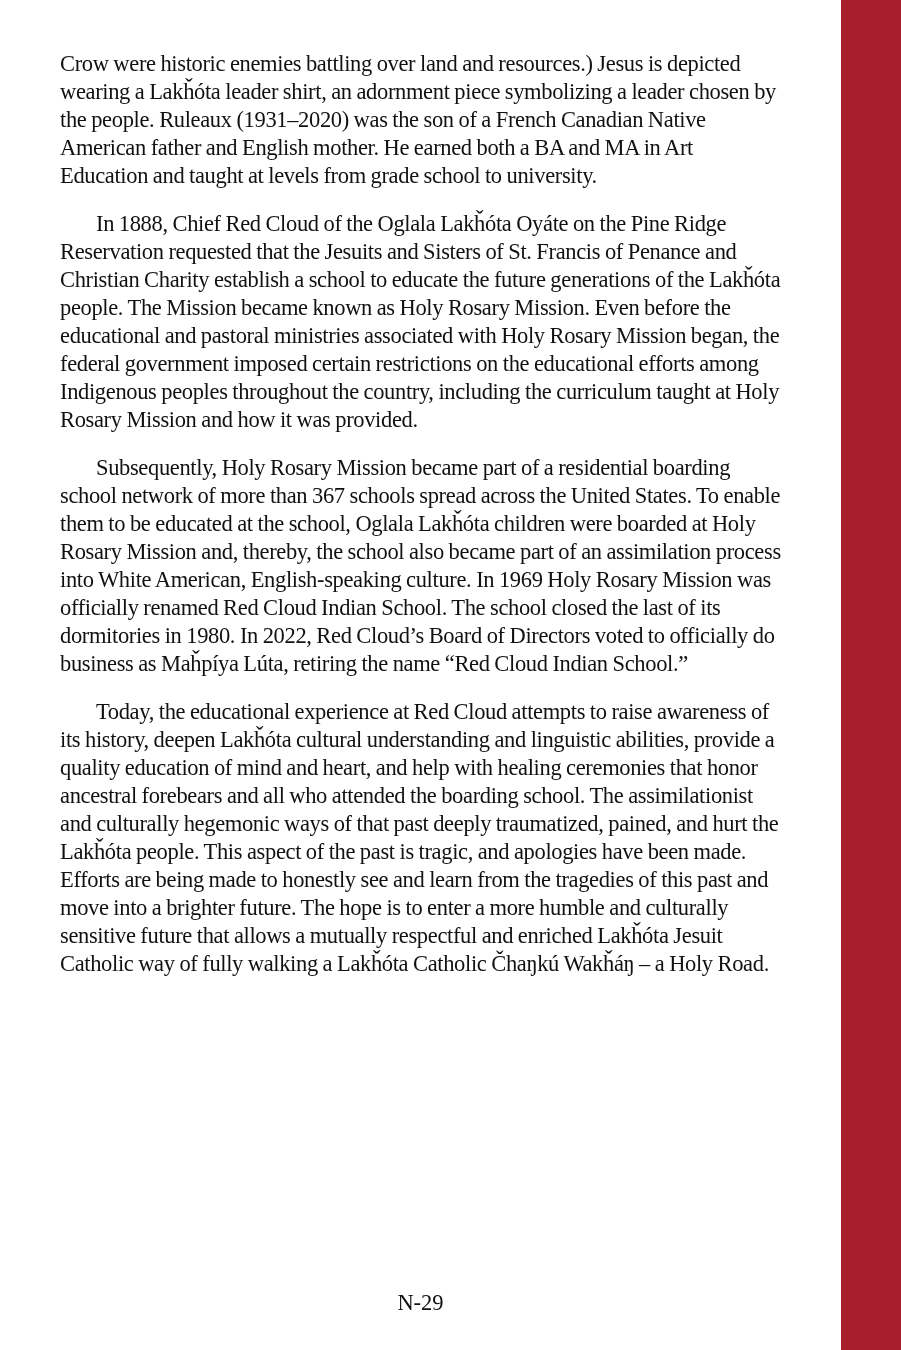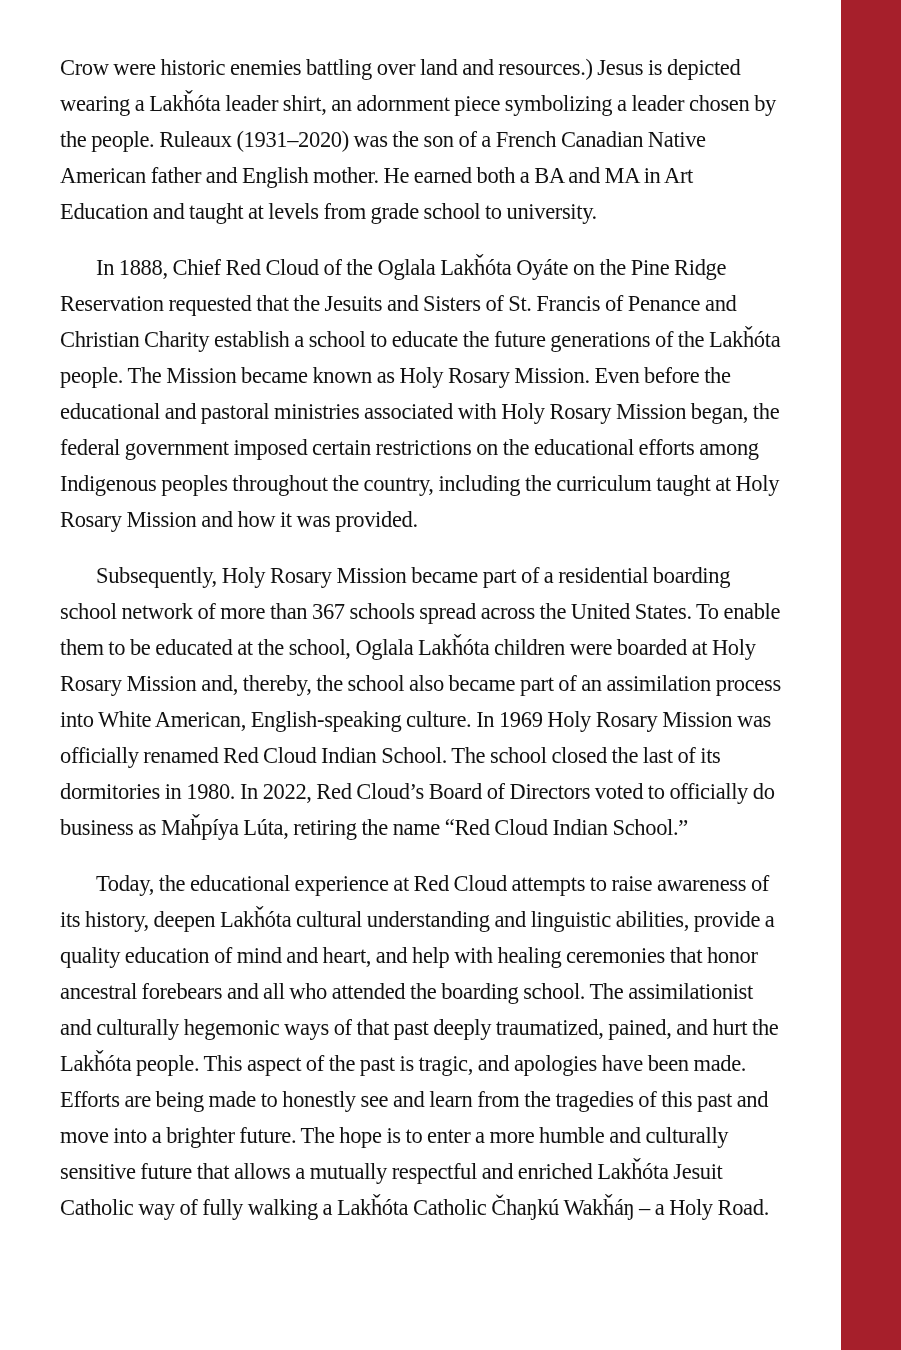--- a/index.html
+++ b/index.html
@@ -29,21 +29,21 @@
       height: 1350px;
       background: #A61F2B;
     }
     .content {
       position: absolute;
       left: 60px;
       top: 50px;
       width: 722px;
       font-family: "Liberation Serif", "DejaVu Serif", serif;
       font-size: 22.5px;
-      line-height: 36px;
+      line-height: 28px;
       color: #111111;
       letter-spacing: -0.35px;
       word-spacing: -0.5px;
     }
     .content p {
       margin: 0 0 20px 0;
     }
     .indent {
       text-indent: 36px;
     }
@@ -72,14 +72,15 @@
     <p class="indent">
       <span>In 1888, Chief Red Cloud of the Oglala Lakȟóta Oyáte on the Pine Ridge Reservation requested that the Jesuits and Sisters of St. Francis of Penance and Christian Charity establish a school to educate the future generations of the Lakȟóta people.  The Mission became known as Holy Rosary Mission.  Even before the educational and pastoral ministries associated with Holy Rosary Mission began, the federal government imposed certain restrictions on the educational efforts among Indigenous peoples throughout the country, including the curriculum taught at Holy Rosary Mission and how it was provided.</span>
     </p>
     <p class="indent">
       <span>Subsequently, Holy Rosary Mission became part of a residential boarding school network of more than 367 schools spread across the United States.  To enable them to be educated at the school, Oglala Lakȟóta children were boarded at Holy Rosary Mission and, thereby, the school also became part of an assimilation process into White American, English-speaking culture.  In 1969 Holy Rosary Mission was officially renamed Red Cloud Indian School.  The school closed the last of its dormitories in 1980. In 2022, Red Cloud’s Board of Directors voted to officially do business as Maȟpíya Lúta, retiring the name “Red Cloud Indian School.”</span>
     </p>
     <p class="indent">
       <span>Today, the educational experience at Red Cloud attempts to raise awareness of its history, deepen Lakȟóta cultural understanding and linguistic abilities, provide a quality education of mind and heart, and help with healing ceremonies that honor ancestral forebears and all who attended the boarding school.  The assimilationist and culturally hegemonic ways of that past deeply traumatized, pained, and hurt the Lakȟóta people.  This aspect of the past is tragic, and apologies have been made.  Efforts are being made to honestly see and learn from the tragedies of this past and move into a brighter future. The hope is to enter a more humble and culturally sensitive future that allows a mutually respectful and enriched Lakȟóta Jesuit Catholic way of fully walking a Lakȟóta Catholic  Čhaŋkú Wakȟáŋ – a Holy Road.</span>
     </p>
   </div>
+  <div class="page-number">N-29</div>
 </div>
 <div class="side-bar"></div>
 
 </body></html>

